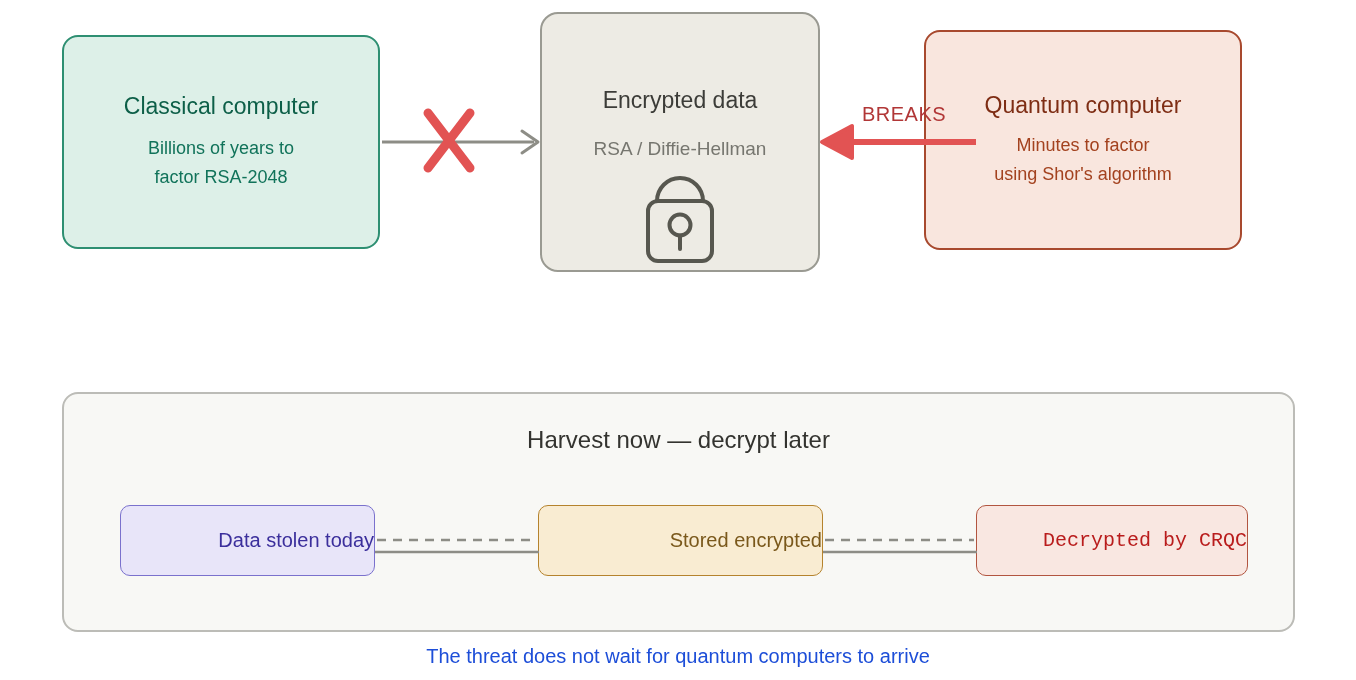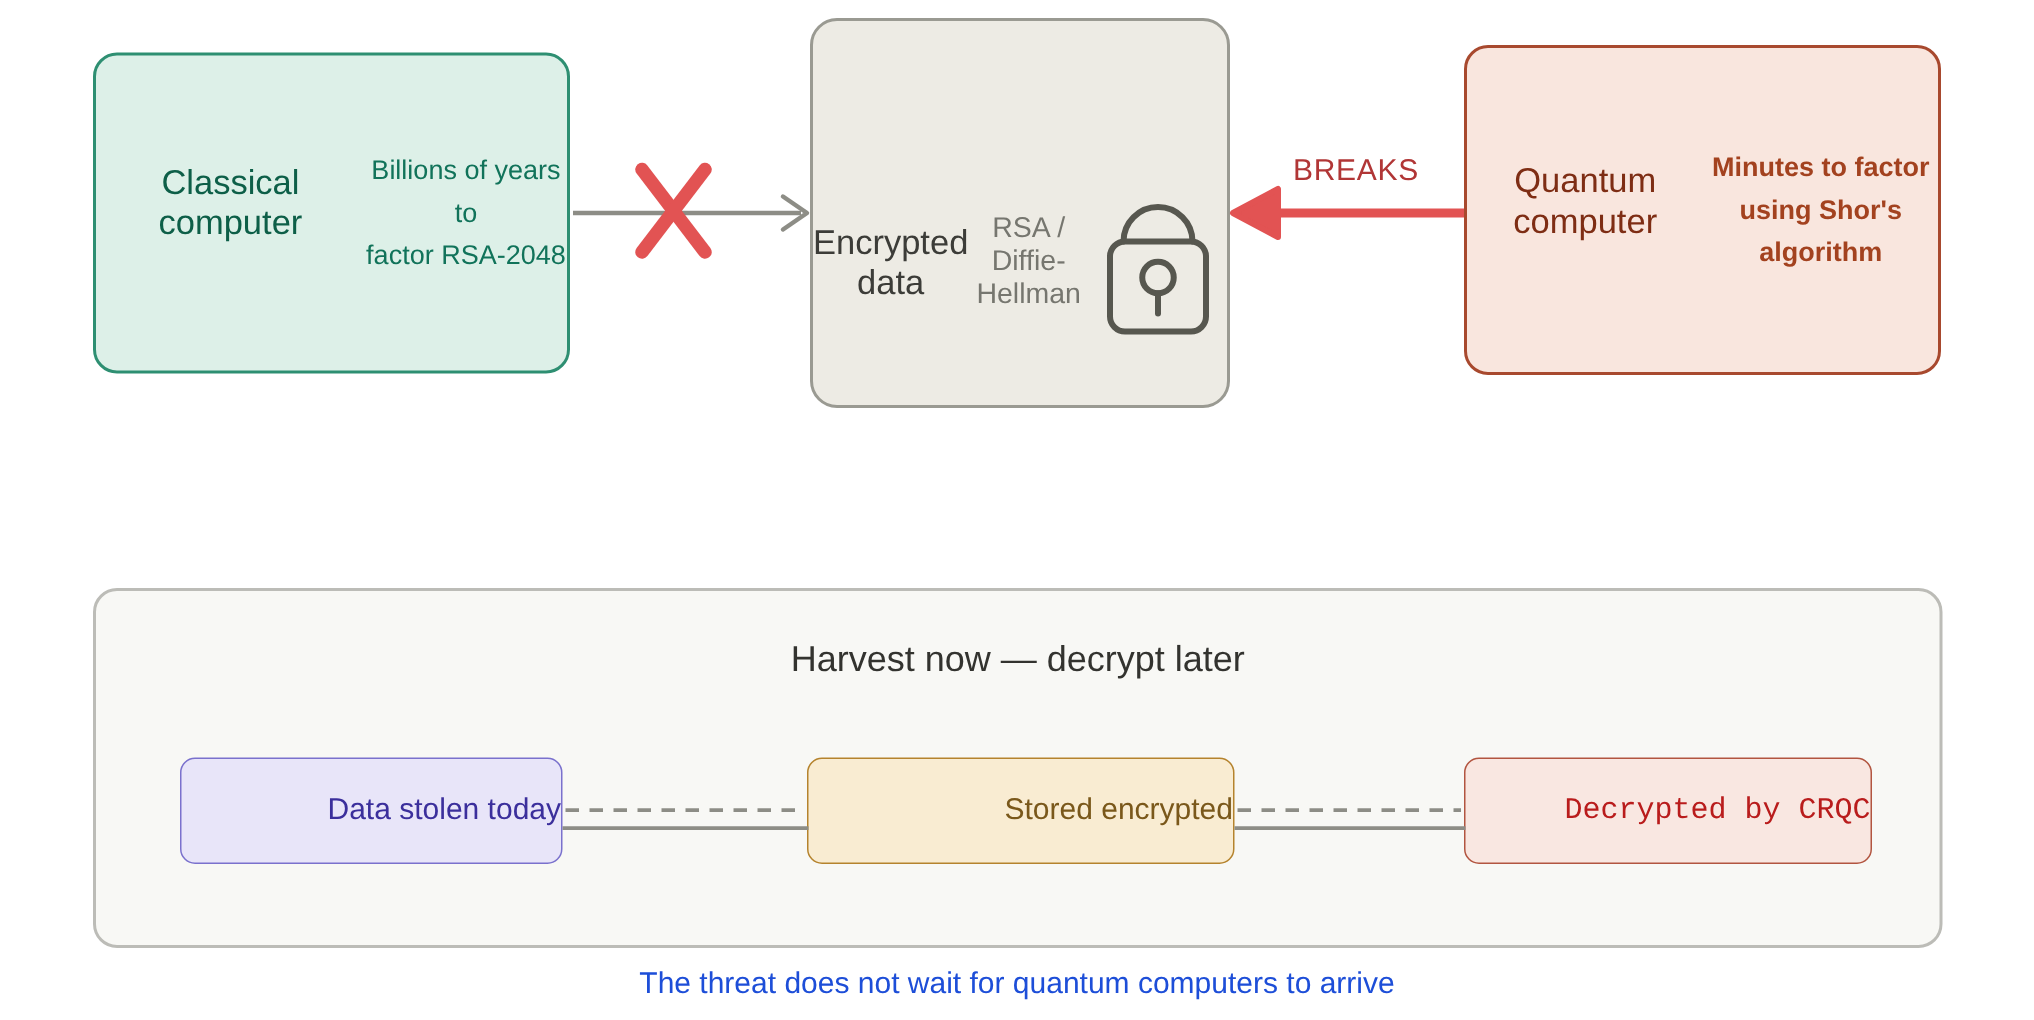--- a/index.html
+++ b/index.html
@@ -8,21 +8,21 @@
     width: 1356px;
     height: 680px;
     background: #ffffff;
     font-family: "Liberation Sans", sans-serif;
     overflow: hidden;
   }
   .card {
     position: absolute;
     box-sizing: border-box;
     display: flex;
-    flex-direction: row;
+    flex-direction: column;
     align-items: center;
     text-align: center;
   }
   
   #classical-card {
     left: 62px; top: 35px; width: 318px; height: 214px;
     background: #ddf0e8;
     border: 2px solid #2e8f72;
     border-radius: 16px;
     justify-content: center;
@@ -32,31 +32,32 @@
 
   #encrypted-card {
     left: 540px; top: 12px; width: 280px; height: 260px;
     background: #edebe4;
     border: 2px solid #9a9a92;
     border-radius: 18px;
     justify-content: flex-end;
     padding-top: 66px;
   }
   #encrypted-card .card-title { font-size: 23px; color: #3c3c38; }
-  #encrypted-card .card-sub { font-size: 19px; color: #76766f; margin-top: 0; }
+  #encrypted-card .card-sub { font-size: 19px; color: #76766f; margin-top: 24px; }
   #lock-wrap { margin-top: 2px; }
 
   #quantum-card {
-    left: 976px; top: 30px; width: 318px; height: 220px;
+    left: 924px; top: 30px; width: 318px; height: 220px;
     background: #f9e6de;
     border: 2px solid #a8492e;
     border-radius: 16px;
+    justify-content: center;
   }
   #quantum-card .card-title { font-size: 23px; color: #7e2d14; margin-bottom: 12px; }
-  #quantum-card .card-sub { font-size: 18px; color: #a3421f; line-height: 1.6; font-weight: bold; }
+  #quantum-card .card-sub { font-size: 18px; color: #a3421f; line-height: 1.6; }
 
   
   #breaks-label {
     position: absolute;
     left: 845px; top: 103px; width: 118px;
     text-align: center;
     font-size: 20px;
     letter-spacing: 0.5px;
     color: #b13636;
   }

